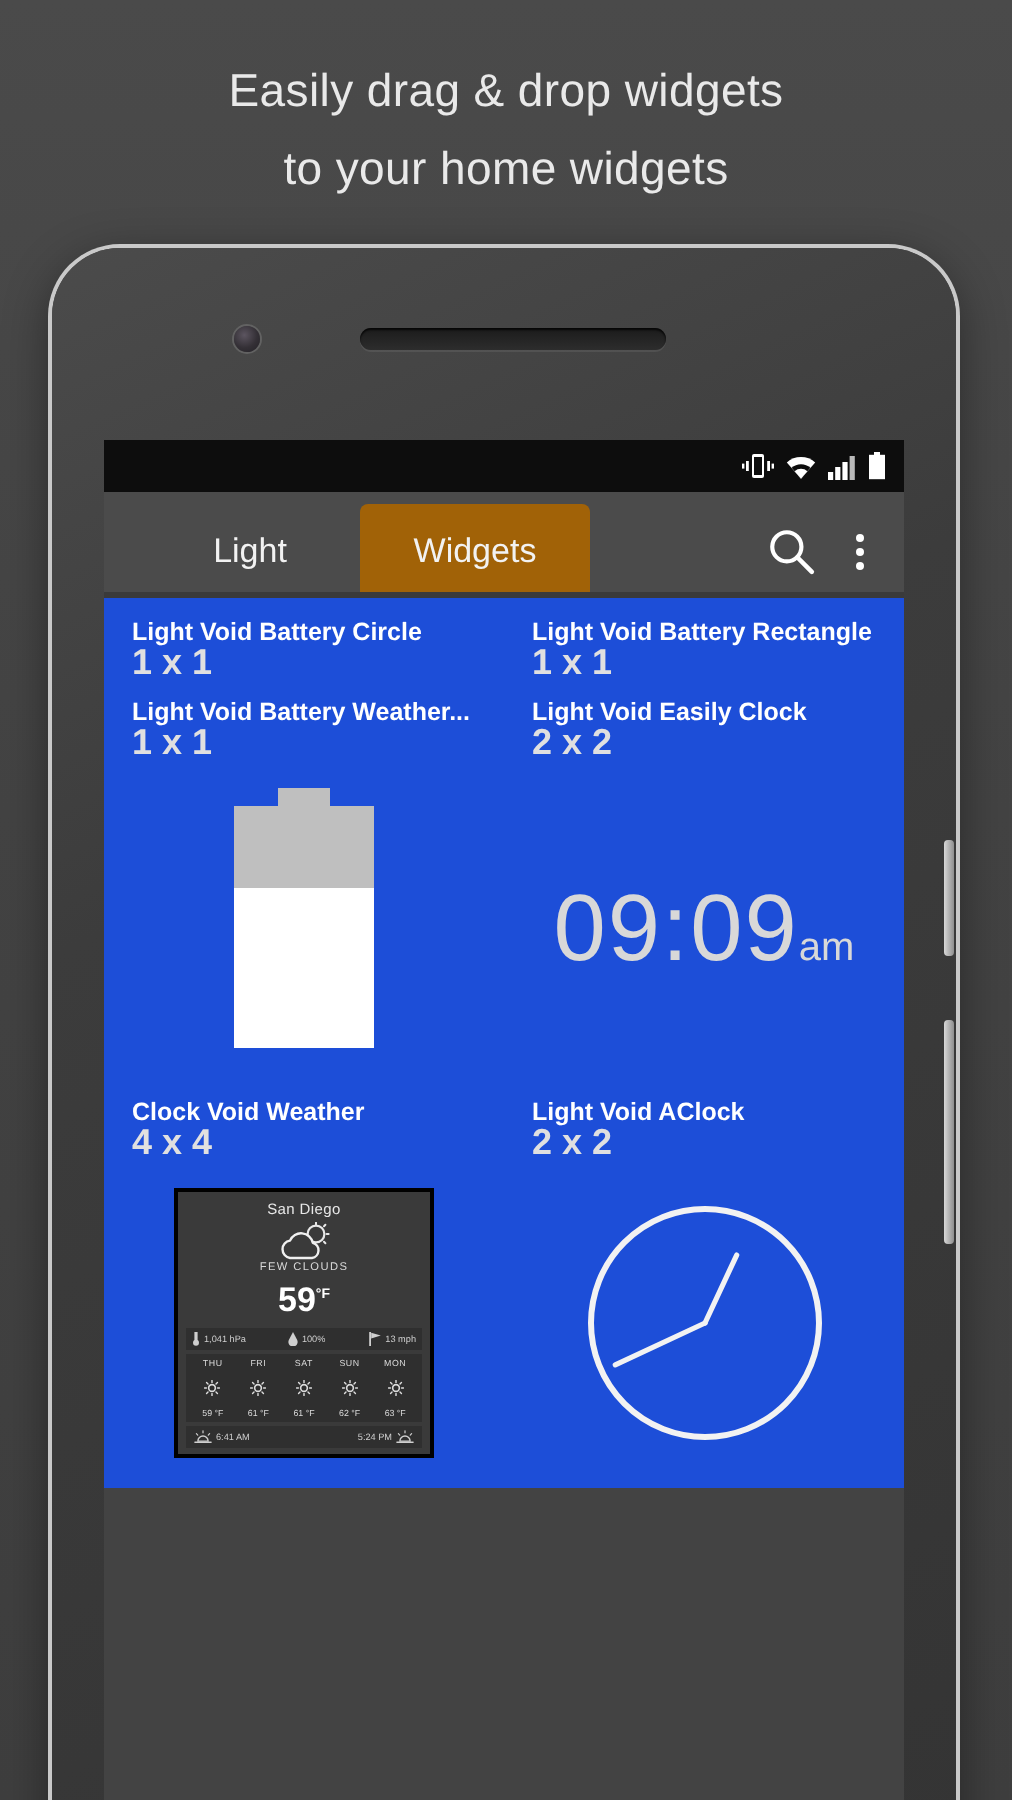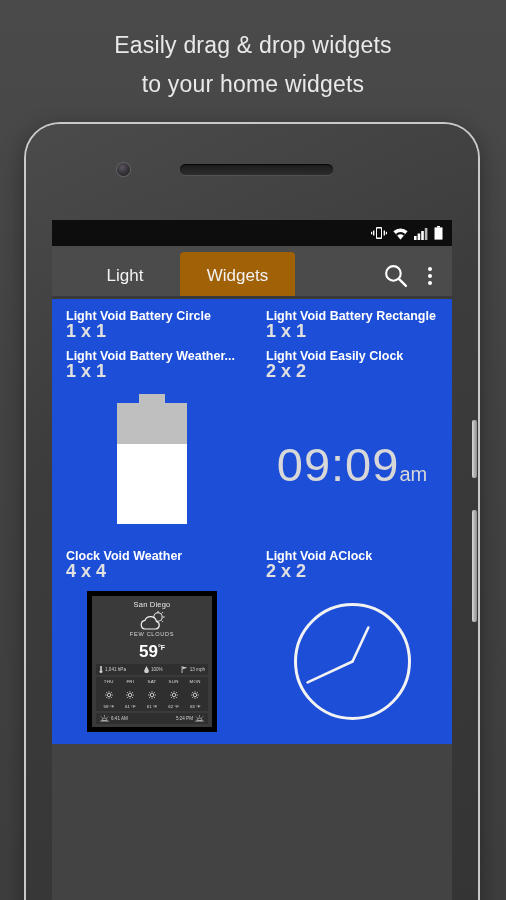--- a/index.html
+++ b/index.html
@@ -80,21 +80,21 @@
   .batS .fill{position:absolute;left:0;bottom:0;width:100%;height:66%;background:#fff;}
 
   
   .dclk{text-align:center;color:#d6d6d6;margin-top:20px;}
   .dclk .time{font-size:47px;font-weight:300;letter-spacing:1px;line-height:52px;color:#d8d8d8;}
   .dclk .time .ap{font-size:20px;font-weight:400;letter-spacing:0;}
   .dclk .date{font-size:13px;letter-spacing:1.3px;color:#bdbdbd;margin-top:5px;}
   .dclk .date b{color:#f2f2f2;font-weight:bold;}
 
   
-  .wx{width:130px;background:#3a3a3a;border:5px solid #000000;box-sizing:border-box;
+  .wx{width:130px;background:#3a3a3a;border:2px solid #000000;box-sizing:border-box;
     padding:4px 4px 3px;color:#e8e8e8;}
   .wx .city{text-align:center;font-size:7.5px;color:#e8e8e8;letter-spacing:.2px;}
   .wx .ico{display:flex;justify-content:center;padding:2px 0 1px;}
   .wx .cond{text-align:center;font-size:5.6px;letter-spacing:.7px;color:#d8d8d8;}
   .wx .temp{text-align:center;font-size:17px;font-weight:bold;color:#fff;line-height:20px;margin-top:1px;}
   .wx .temp sup{font-size:7px;vertical-align:super;}
   .wx .stats{display:flex;justify-content:space-between;align-items:center;
     background:#2f2f2f;margin-top:3px;padding:2px 3px;font-size:4.6px;color:#cfcfcf;}
   .wx .stats span{display:flex;align-items:center;gap:2px;}
   .wx .fc{display:flex;justify-content:space-between;background:#2f2f2f;margin-top:2px;padding:2px 2px;}

